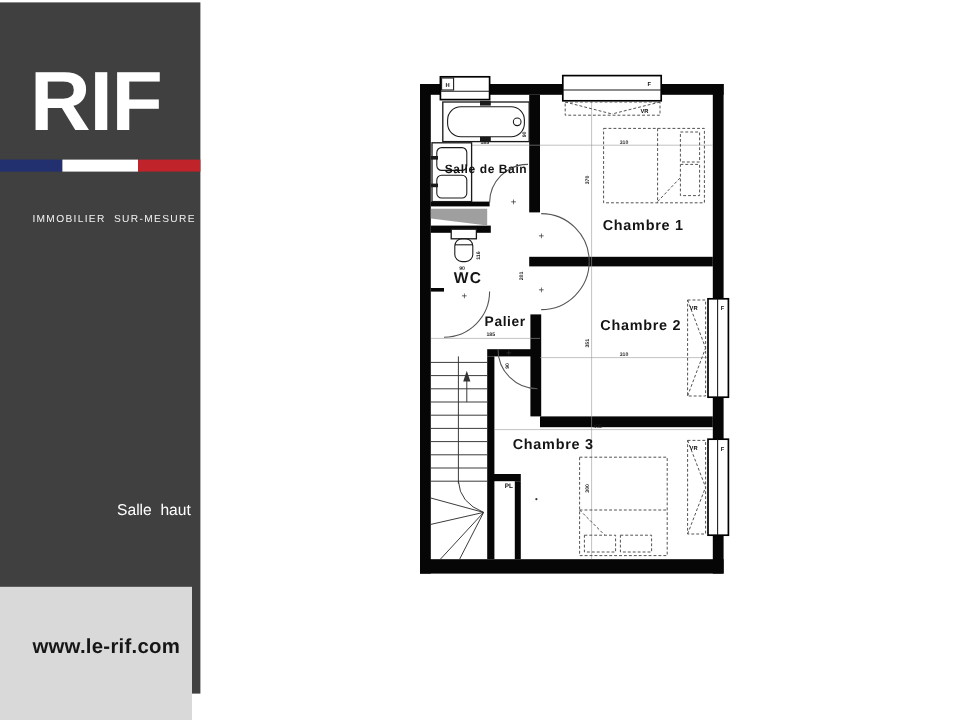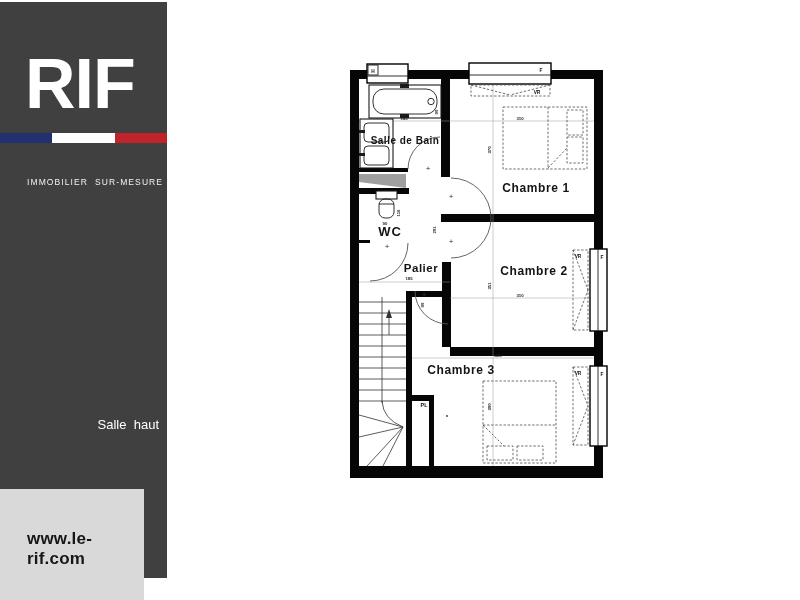--- a/index.html
+++ b/index.html
@@ -14,21 +14,21 @@
   .flag{position:absolute;left:0;top:131px;width:167px;height:10px;display:flex;}
   .flag .b{width:52px;background:#22306f;}
   .flag .w{width:63px;background:#ffffff;}
   .flag .r{width:52px;background:#c1232b;}
   .tagline{position:absolute;left:27px;top:147px;color:#f2f2f2;font-size:8.5px;
            letter-spacing:1.1px;white-space:pre;margin-top:28px;}
   .plan-block{position:absolute;right:8px;top:412px;text-align:right;color:#ffffff;}
   .plan-title{font-size:19px;font-weight:700;letter-spacing:1px;}
   .plan-sub{font-size:13px;margin-top:3px;white-space:pre;}
   .plan-note{margin-top:9px;font-size:7.5px;line-height:9.5px;color:#a6a6a6;}
-  .footer-left{position:absolute;left:0;top:489px;width:144px;height:111px;background:#d9d9d9;}
+  .footer-left{position:absolute;left:0;top:489px;width:160px;height:111px;background:#d9d9d9;}
   .website{position:absolute;left:27px;top:40px;font-size:17px;font-weight:700;color:#161616;letter-spacing:.2px;}
   
   .plan-svg{position:absolute;left:330px;top:50px;}
   .wall{fill:#060606;}
   .dimline{stroke:#999;stroke-width:.5;fill:none;}
   .fixture{stroke:#1a1a1a;stroke-width:1.1;fill:#ffffff;}
   .fixture-l{stroke:#1a1a1a;stroke-width:.9;fill:none;}
   .dashed{stroke:#4a4a4a;stroke-width:.8;fill:none;stroke-dasharray:2.4 1.7;}
   .stair{stroke:#333;stroke-width:.8;fill:none;}
   .arc{stroke:#555;stroke-width:.9;fill:none;}

